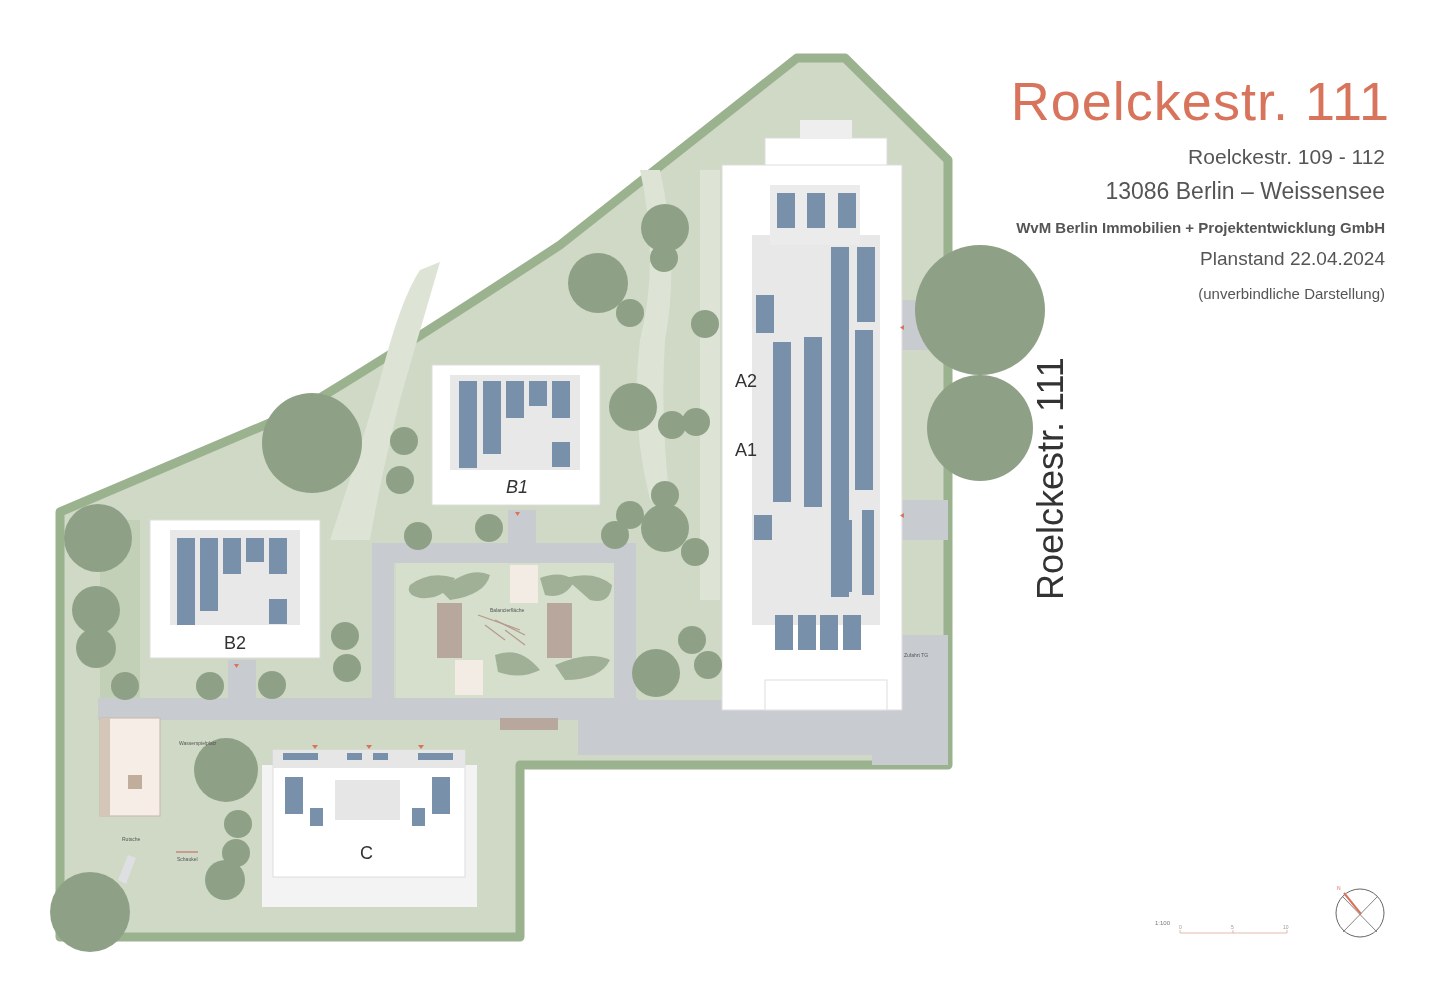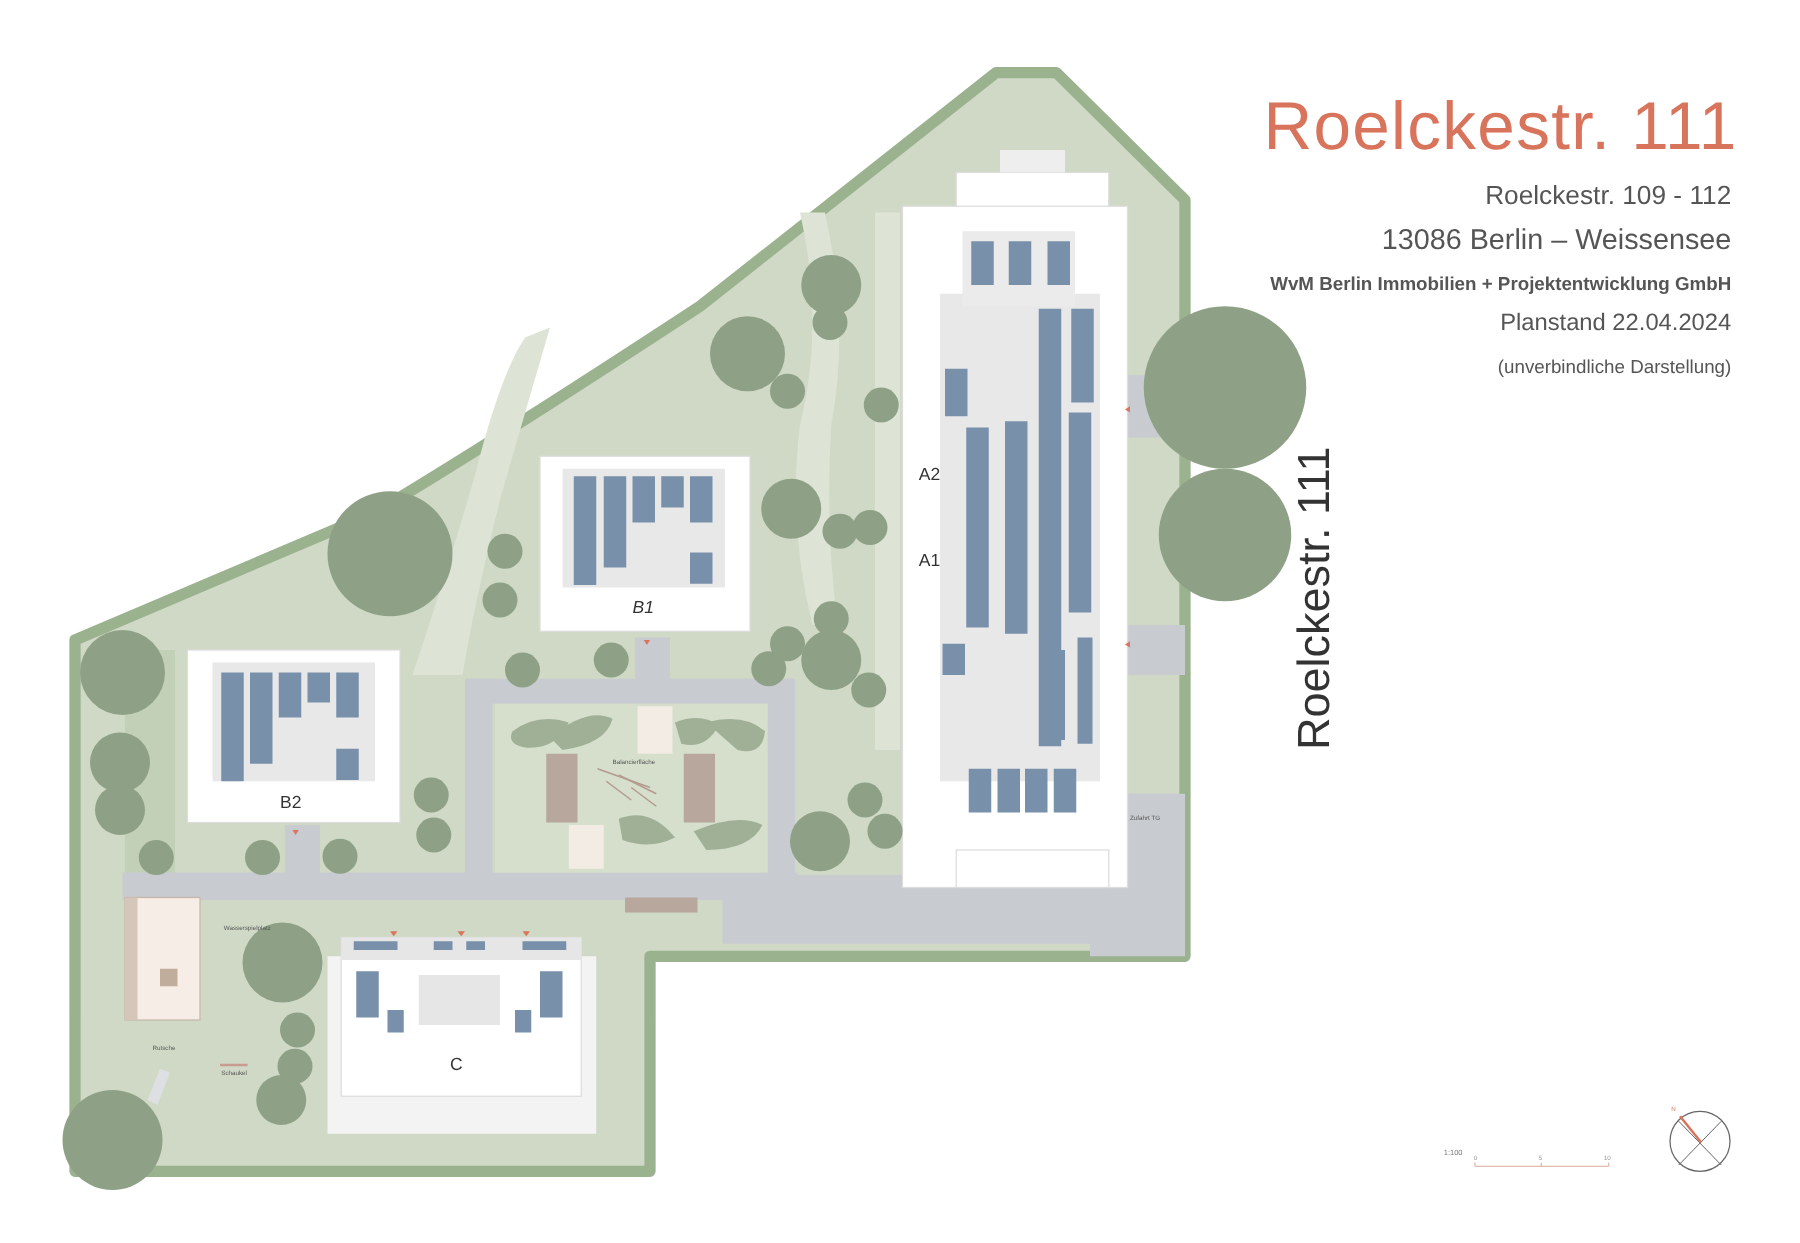--- a/index.html
+++ b/index.html
@@ -6,21 +6,21 @@
   body{width:1440px;height:994px;position:relative;overflow:hidden;font-family:"Liberation Sans",sans-serif;}
   #siteplan{position:absolute;left:0;top:0;width:1440px;height:994px;}
   .title{position:absolute;right:50px;top:70px;font-size:54px;color:#d9745c;font-weight:300;letter-spacing:1px;white-space:nowrap;font-family:"Liberation Sans",sans-serif;}
   .info{position:absolute;right:55px;text-align:right;color:#555;white-space:nowrap;font-family:"Liberation Sans",sans-serif;}
   .addr1{top:145px;font-size:21px;}
   .addr2{top:178px;font-size:23px;}
   .company{top:219px;font-size:15px;font-weight:bold;}
   .planstand{top:248px;font-size:19px;}
   .note{top:269px;font-size:15px;margin-top:16px;}
   .street{position:absolute;left:1030px;top:600px;transform-origin:0 0;transform:rotate(-90deg);font-size:36px;color:#333;white-space:nowrap;font-weight:300;}
-  .bldg-label{position:absolute;font-size:14px;color:#333;}
+  .bldg-label{position:absolute;font-size:18px;color:#333;}
   .tiny{position:absolute;font-size:5px;color:#555;white-space:nowrap;}
   .scale{position:absolute;left:1155px;top:920px;font-size:6px;color:#777;}
 </style>
 </head>
 <body>
 
 <svg id="siteplan" viewBox="0 0 1440 994" xmlns="http://www.w3.org/2000/svg">
 
   <path d="M60,512 L300,410 Q400,350 560,245 L797,58 L845,58 L948,160 L948,765 L520,765 L520,937 L60,937 Z" fill="#cfd9c6" stroke="#9bb28f" stroke-width="9" stroke-linejoin="round"></path>
 

